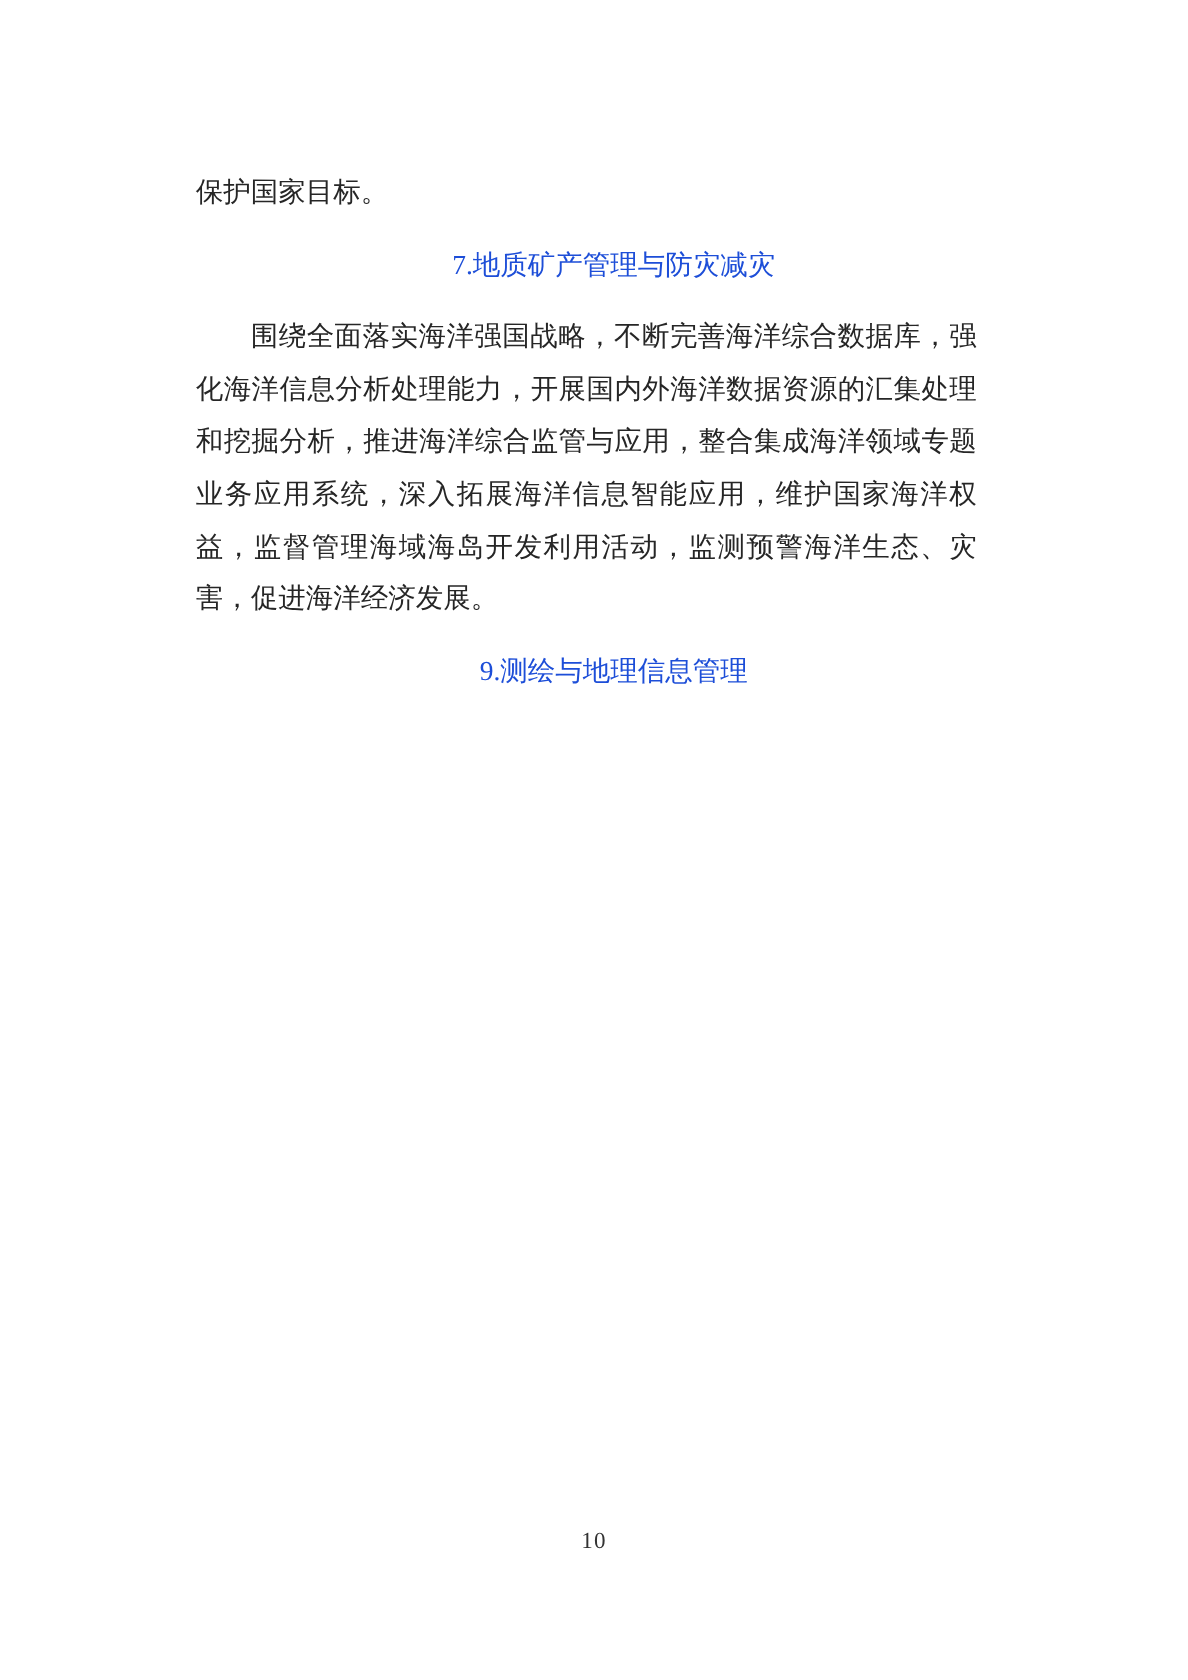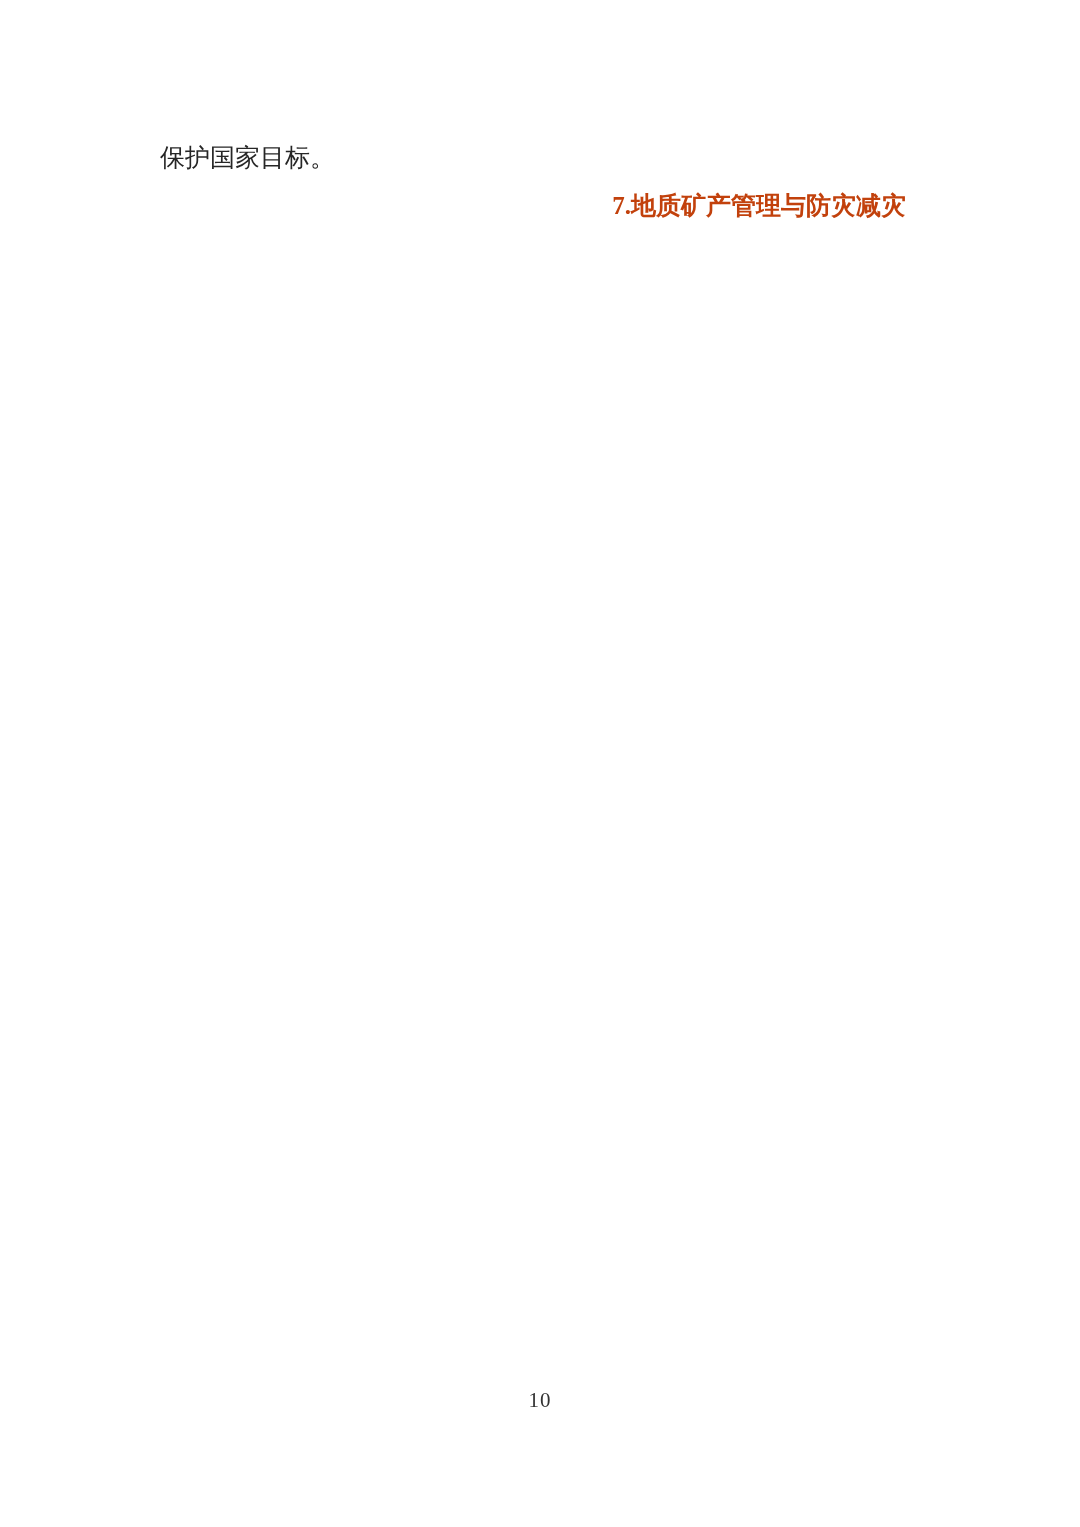--- a/index.html
+++ b/index.html
@@ -21,40 +21,40 @@
     inset: 0;
     background: #ffffff;
   }
   .text-block {
     position: absolute;
     left: 160px;
     top: 134px;
     width: 746px;
   }
   .para, .heading {
-    margin: 0;
+    margin: 18px;
     padding: 0;
     font-size: 25px;
     line-height: 47.6px;
     text-align: justify;
     text-justify: inter-ideograph;
     word-break: normal;
     overflow-wrap: break-word;
   }
   .para {
     text-indent: 2em;
   }
   .para.continuation {
     text-indent: 0;
   }
   .heading {
-    font-weight: bold;
-    text-align: right;
+    font-weight: normal;
+    text-align: center;
     text-indent: 2em;
-    color: #c2410c;
+    color: #1d4ed8;
   }
   .page-footer {
     position: absolute;
     left: 0;
     right: 0;
     top: 1388px;
     text-align: center;
   }
   .page-number {
     display: inline-block;
@@ -69,21 +69,23 @@
 <div class="page">
 
   <main class="text-block">
 
     <p class="para continuation">保护国家目标。</p>
 
     <h3 class="heading">7.地质矿产管理与防灾减灾</h3>
 
 
 
+    <p class="para">围绕全面落实海洋强国战略，不断完善海洋综合数据库，强化海洋信息分析处理能力，开展国内外海洋数据资源的汇集处理和挖掘分析，推进海洋综合监管与应用，整合集成海洋领域专题业务应用系统，深入拓展海洋信息智能应用，维护国家海洋权益，监督管理海域海岛开发利用活动，监测预警海洋生态、灾害，促进海洋经济发展。</p>
 
+    <h3 class="heading">9.测绘与地理信息管理</h3>
 
 
   </main>
 
   <footer class="page-footer">
     <span class="page-number">10</span>
   </footer>
 
 </div>
 

